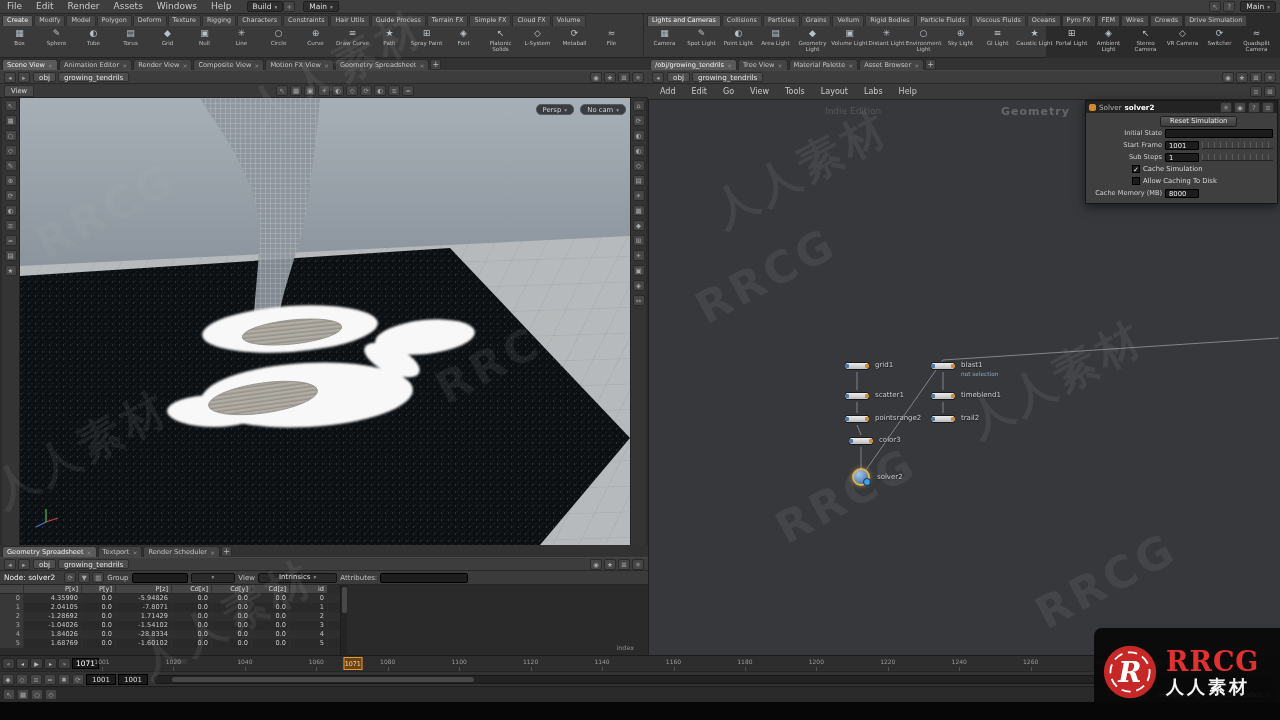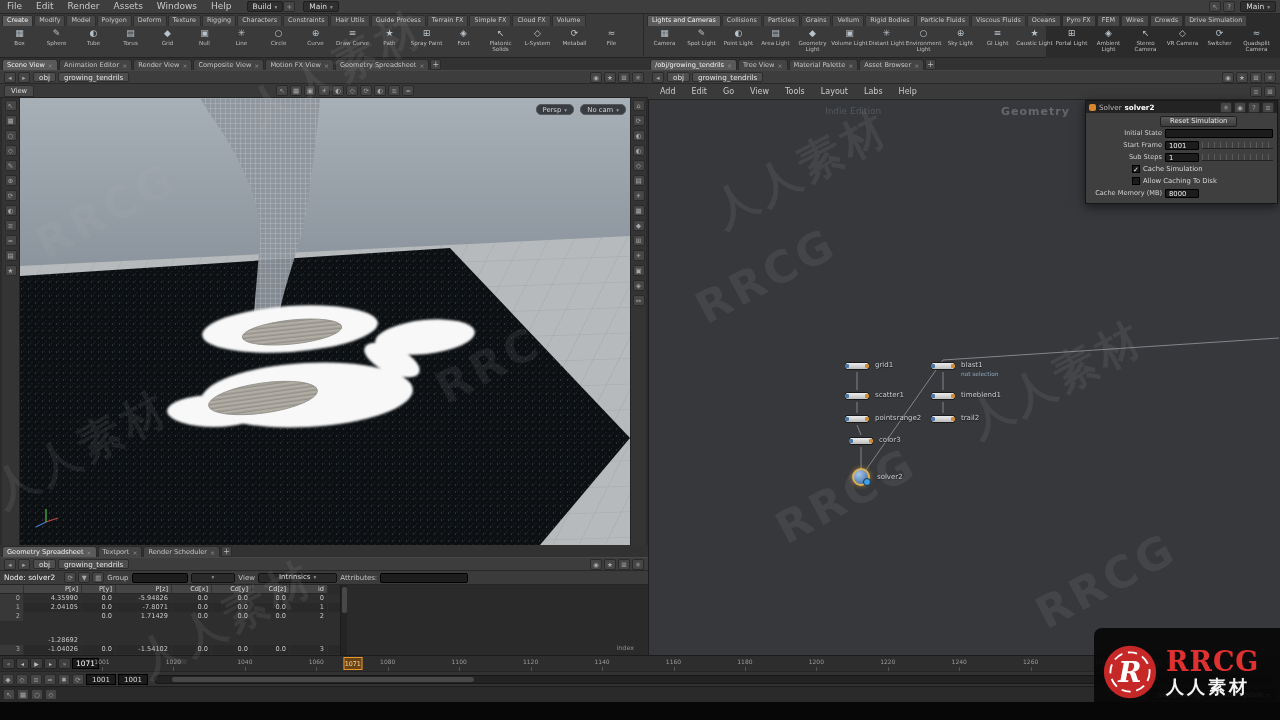--- a/index.html
+++ b/index.html
@@ -585,21 +585,21 @@
             <div class="tcell" style="width: 58px;">2.04105</div>
             <div class="tcell" style="width: 34px;">0.0</div>
             <div class="tcell" style="width: 56px;">-7.8071</div>
             <div class="tcell" style="width: 40px;">0.0</div>
             <div class="tcell" style="width: 40px;">0.0</div>
             <div class="tcell" style="width: 38px;">0.0</div>
             <div class="tcell" style="width: 38px;">1</div>
           </div>
           <div class="trow">
             <div class="tcell idx" style="width: 24px;">2</div>
-            <div class="tcell" style="width: 58px; margin-top: 24px;">-1.28692</div>
+            <div class="tcell" style="width: 58px;">-1.28692</div>
             <div class="tcell" style="width: 34px;">0.0</div>
             <div class="tcell" style="width: 56px;">1.71429</div>
             <div class="tcell" style="width: 40px;">0.0</div>
             <div class="tcell" style="width: 40px;">0.0</div>
             <div class="tcell" style="width: 38px;">0.0</div>
             <div class="tcell" style="width: 38px;">2</div>
           </div>
           <div class="trow alt">
             <div class="tcell idx" style="width: 24px;">3</div>
             <div class="tcell" style="width: 58px;">-1.04026</div>

